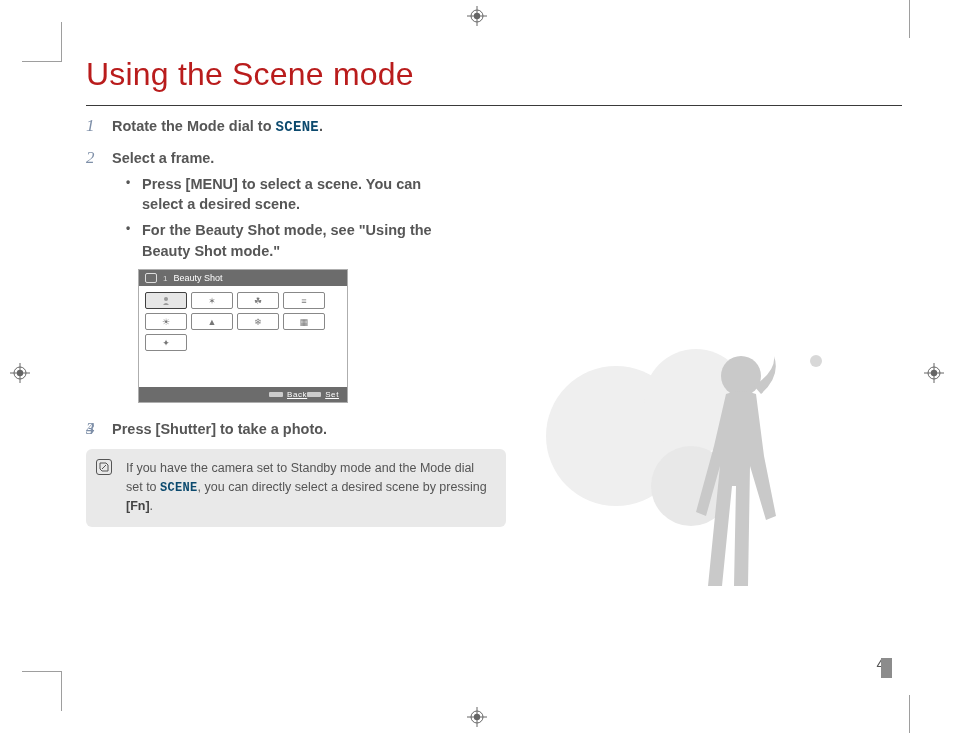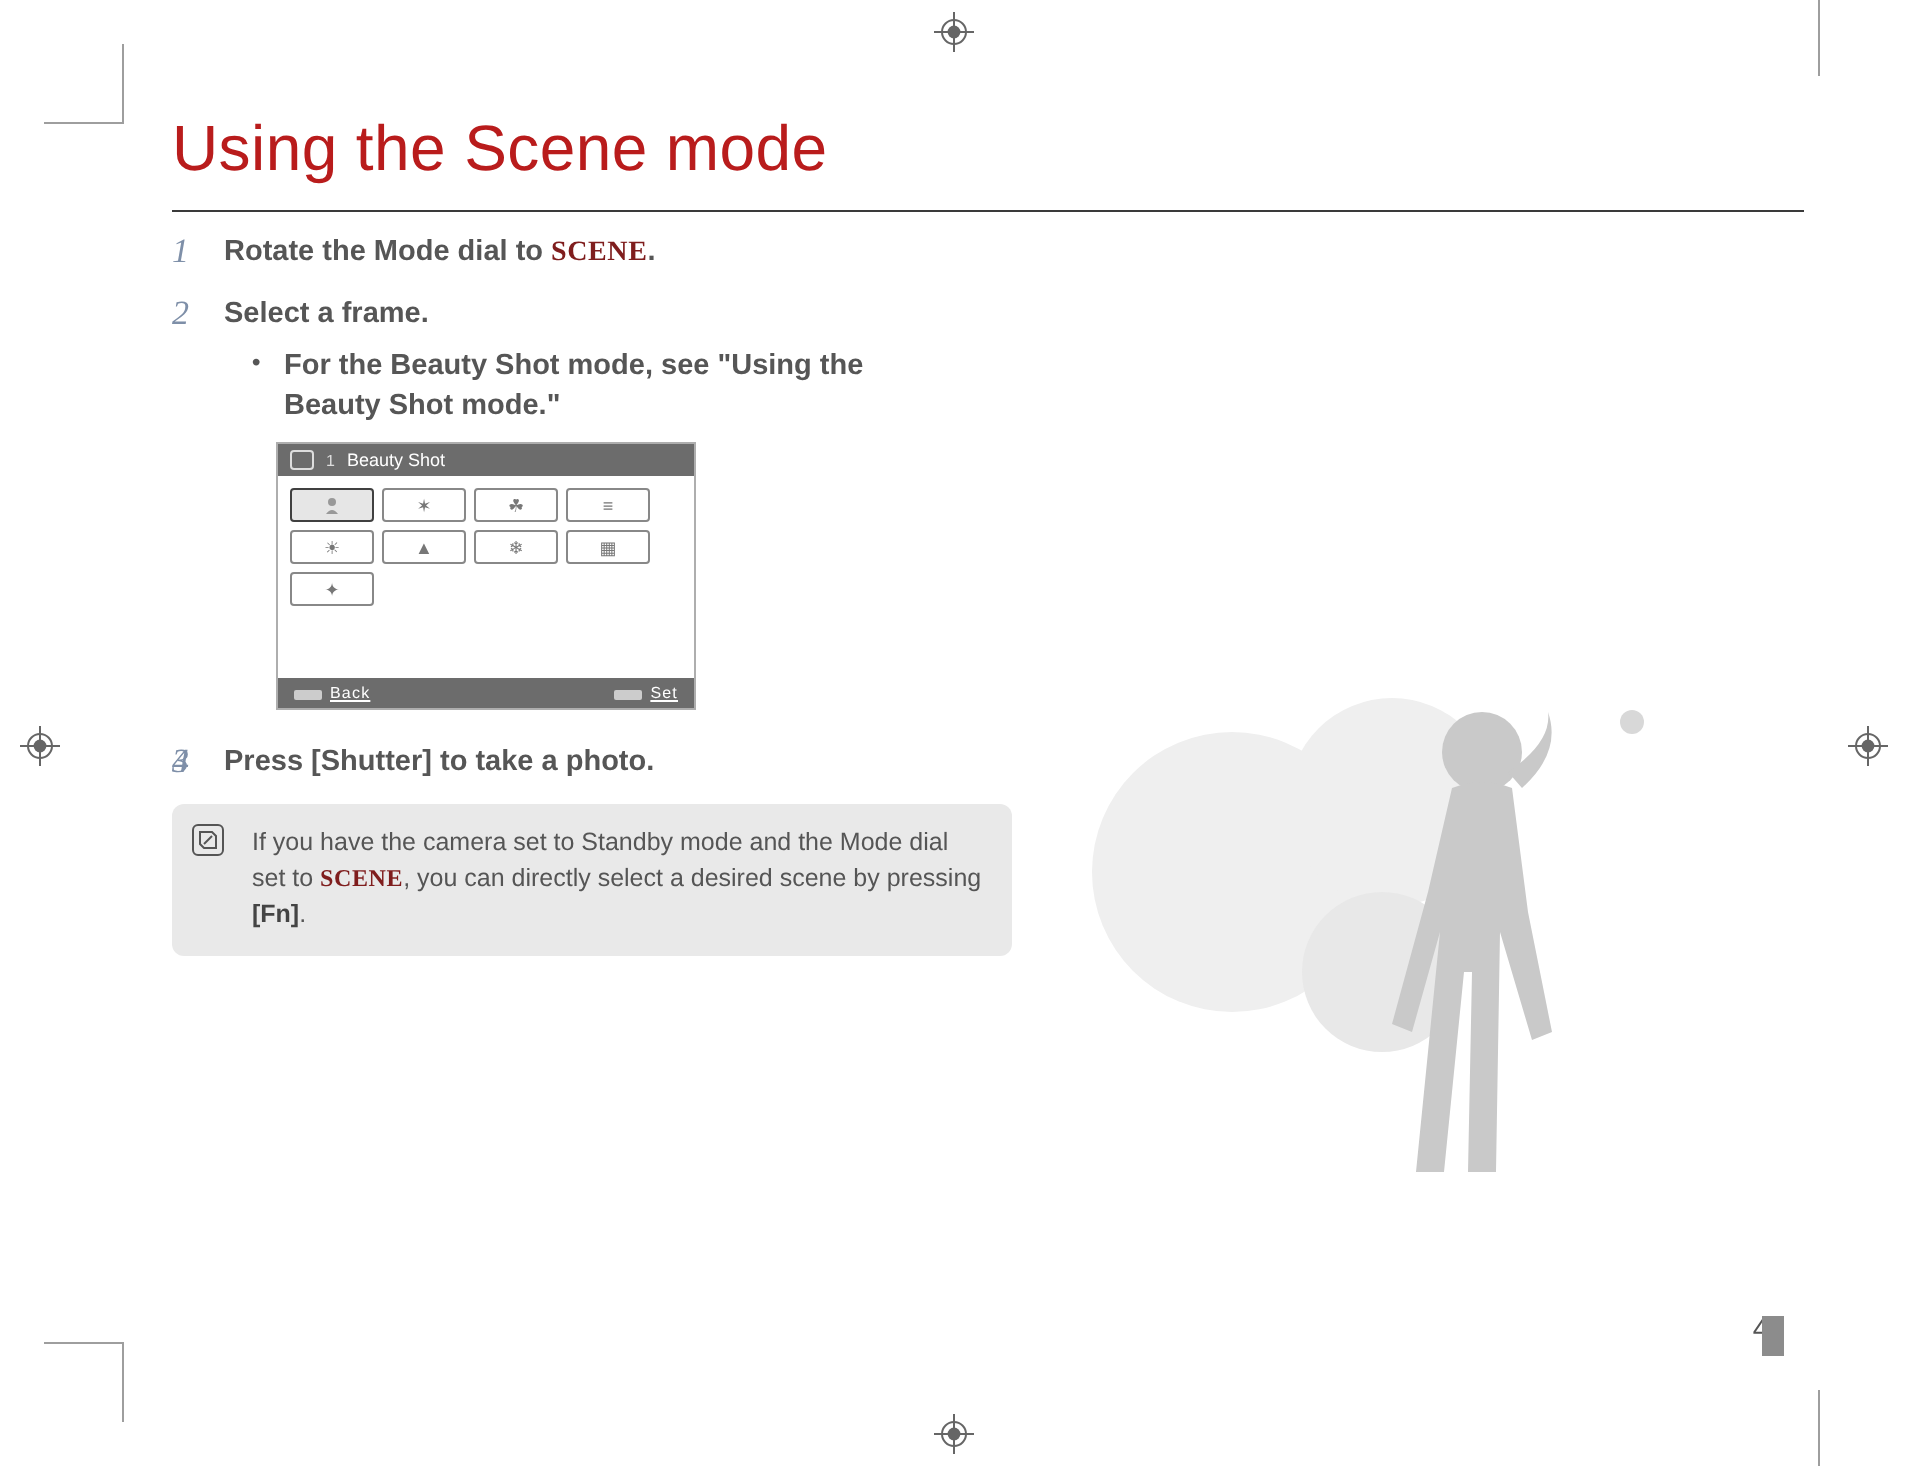--- a/index.html
+++ b/index.html
@@ -60,21 +60,21 @@
     position: absolute;
     left: 0;
     top: 0;
     font-style: italic;
     font-weight: 400;
     font-size: 17px;
     color: #7e8fa8;
     font-family: Georgia, 'Times New Roman', serif;
   }
   .step-text { font-size: 14.5px; font-weight: 700; color: #565656; line-height: 1.4; }
-  .scene-word { font-family: Liberation Serif, serif; font-stretch: condensed; font-weight: 700; letter-spacing: 0.3px; color: #7f1d1d; font-size: 14px; }
+  .scene-word { font-family: Liberation Mono, monospace; font-stretch: condensed; font-weight: 700; letter-spacing: 0.3px; color: #0c4a6e; font-size: 14px; }
   ul.sub { list-style: none; margin-top: 6px; }
   ul.sub > li { position: relative; padding-left: 30px; margin-bottom: 6px; font-size: 14.5px; font-weight: 700; color: #565656; line-height: 1.4; }
   ul.sub > li::before { content: "•"; position: absolute; left: 14px; top: 0; color: #565656; font-size: 12px; }
   
   .camera-screen {
     margin: 8px 0 16px 26px;
     width: 210px;
     border: 1px solid #aeaeae;
     background: #fff;
   }
@@ -105,21 +105,21 @@
     font-size: 9px; color:#777;
   }
   .cs-cell.sel { border-color:#404040; background:#e6e6e6; }
   .cs-spacer { height: 26px; }
   .cs-footer {
     background: #6c6c6c;
     color: #fff;
     font-size: 8px;
     padding: 3px 8px;
     display: flex;
-    justify-content: space-between;
+    justify-content: flex-end;
     letter-spacing: 0.6px;
     text-decoration: underline;
   }
   .cs-footer span::before { content:""; display:inline-block; width:14px; height:5px; background:#ccc; margin-right:4px; vertical-align:middle; border-radius:1px; }
   
   .note {
     margin-left: 0;
     background: #e9e9e9;
     border-radius: 6px;
     padding: 10px 12px 12px 40px;
@@ -215,20 +215,23 @@
         <li>
           <span class="num">1</span>
           <span class="step-text">
             <span>Rotate the Mode dial to </span><span class="scene-word">SCENE</span><span>.</span>
           </span>
         </li>
         <li>
           <span class="num">2</span>
           <span class="step-text">Select a frame.</span>
           <ul class="sub">
+            <li>
+              <span>Press </span><b>[MENU]</b><span> to select a scene. You can select a desired scene.</span>
+            </li>
             <li>For the Beauty Shot mode, see "Using the Beauty Shot mode."</li>
           </ul>
 
           
           <div class="camera-screen">
             <div class="cs-header">
               <span class="cam-icon"></span>
               <span class="sub-num">1</span>
               <span>Beauty Shot</span>
             </div>

